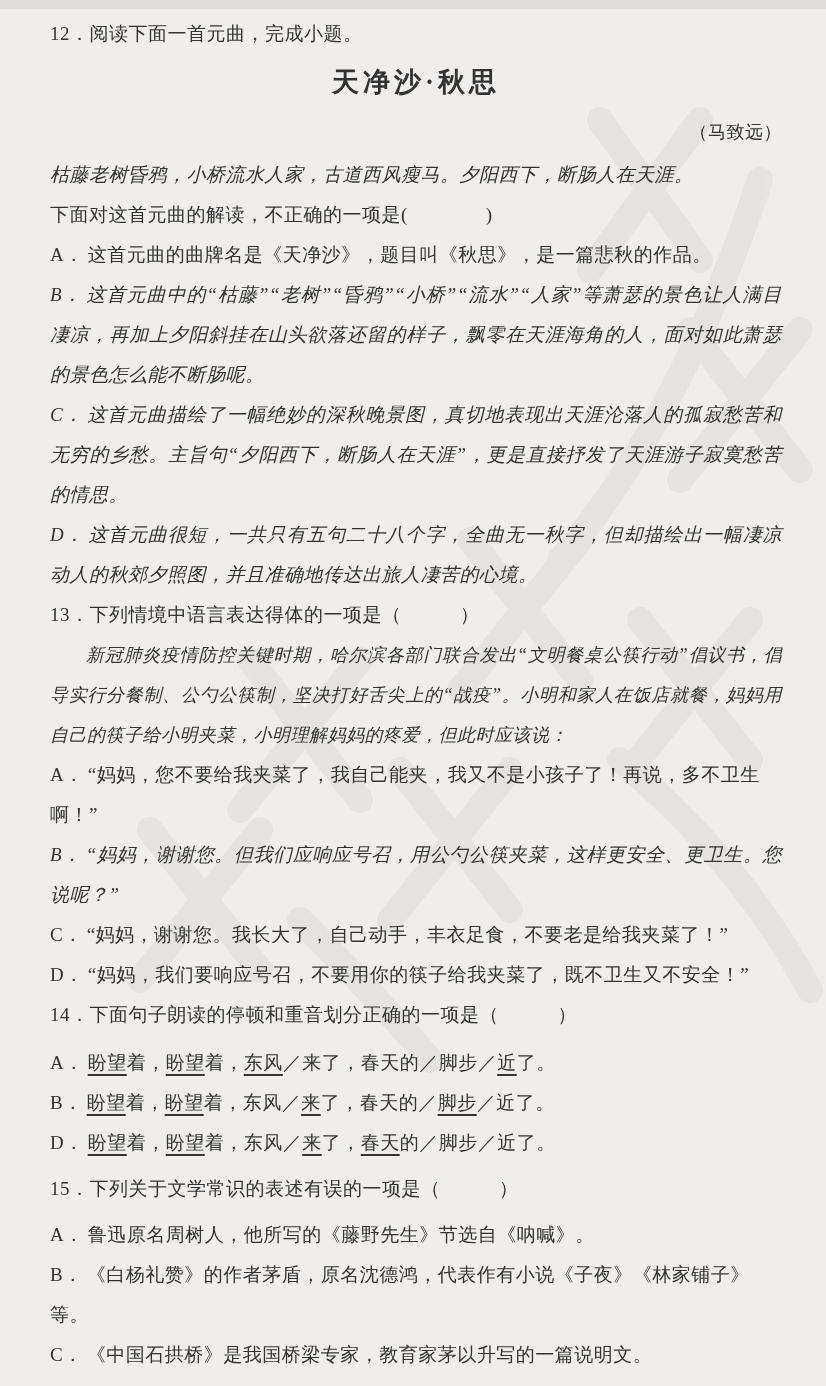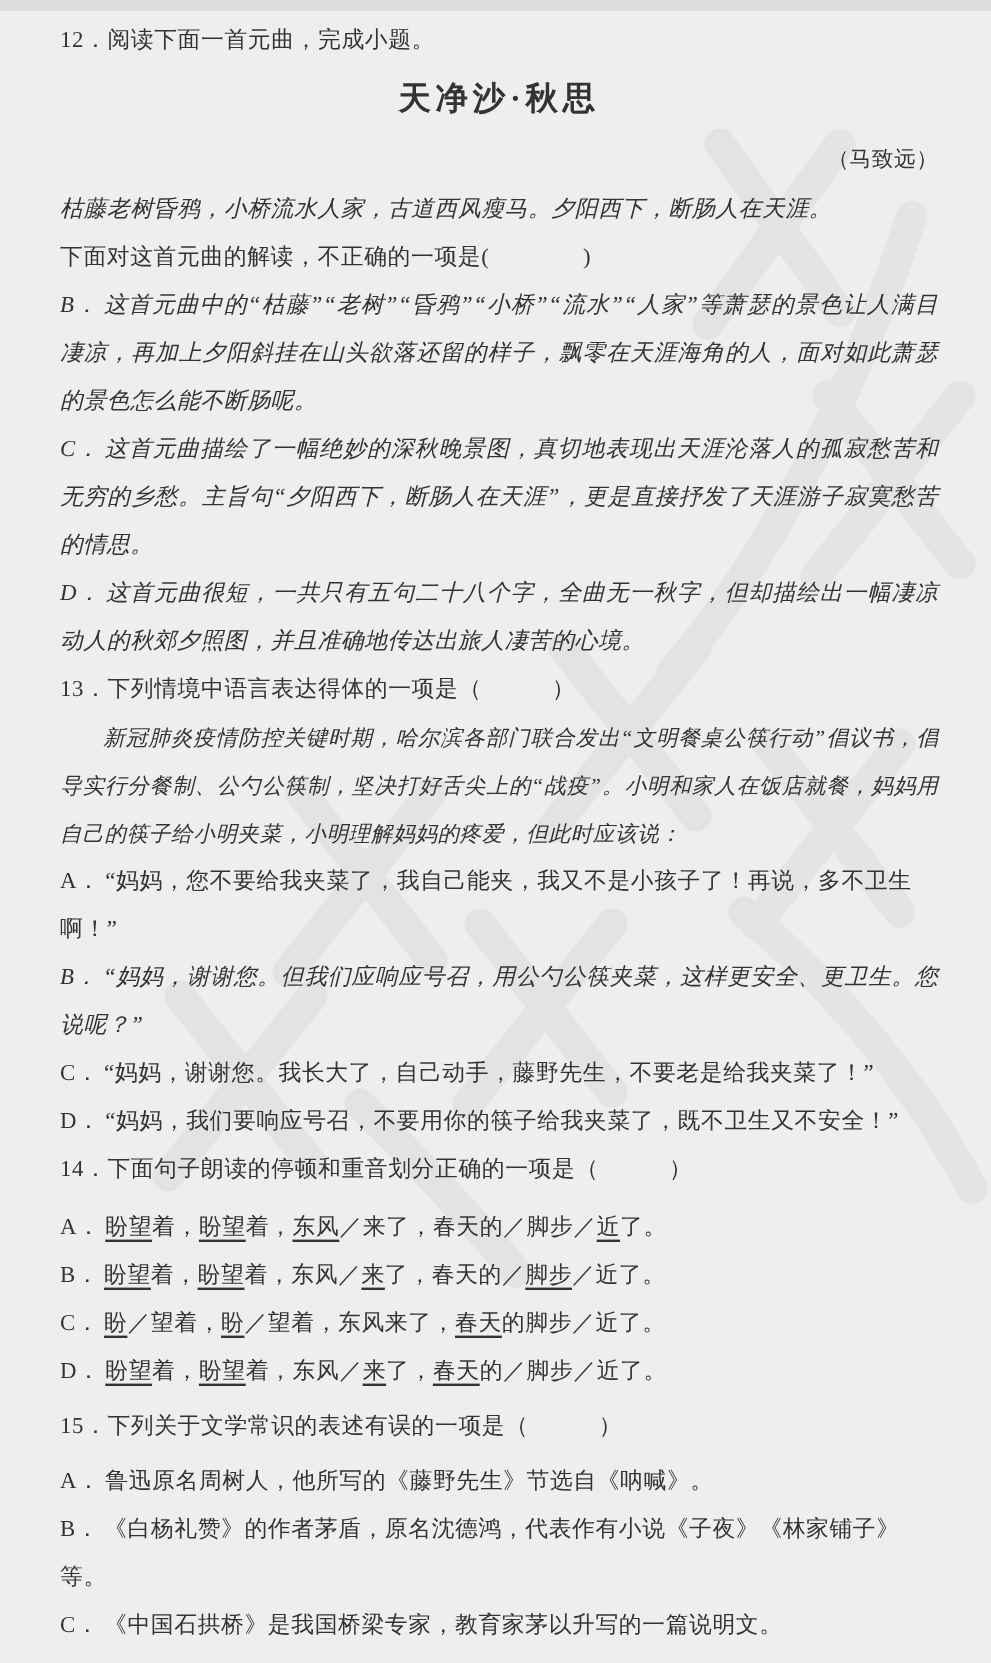--- a/index.html
+++ b/index.html
@@ -54,39 +54,39 @@
 </svg>
 
 <div class="page">
 
   <section>
     <p>12．阅读下面一首元曲，完成小题。</p>
     <p class="poem-title">天净沙·秋思</p>
     <p class="author">（马致远）</p>
     <p class="just">枯藤老树昏鸦，小桥流水人家，古道西风瘦马。夕阳西下，断肠人在天涯。</p>
     <p>下面对这首元曲的解读，不正确的一项是(　　　　)</p>
+    <p class="opt"><span class="lbl">A．</span><span>这首元曲的曲牌名是《天净沙》，题目叫《秋思》，是一篇悲秋的作品。</span></p>
     <p class="opt just"><span class="lbl">B．</span><span>这首元曲中的“枯藤”“老树”“昏鸦”“小桥”“流水”“人家”等萧瑟的景色让人满目凄凉，再加上夕阳斜挂在山头欲落还留的样子，飘零在天涯海角的人，面对如此萧瑟的景色怎么能不断肠呢。</span></p>
     <p class="opt just"><span class="lbl">C．</span><span>这首元曲描绘了一幅绝妙的深秋晚景图，真切地表现出天涯沦落人的孤寂愁苦和无穷的乡愁。主旨句“夕阳西下，断肠人在天涯”，更是直接抒发了天涯游子寂寞愁苦的情思。</span></p>
     <p class="opt just"><span class="lbl">D．</span><span>这首元曲很短，一共只有五句二十八个字，全曲无一秋字，但却描绘出一幅凄凉动人的秋郊夕照图，并且准确地传达出旅人凄苦的心境。</span></p>
   </section>
 
   <section>
     <p>13．下列情境中语言表达得体的一项是（　　　）</p>
     <p class="ctx just">新冠肺炎疫情防控关键时期，哈尔滨各部门联合发出“文明餐桌公筷行动”倡议书，倡导实行分餐制、公勺公筷制，坚决打好舌尖上的“战疫”。小明和家人在饭店就餐，妈妈用自己的筷子给小明夹菜，小明理解妈妈的疼爱，但此时应该说：</p>
     <p class="opt"><span class="lbl">A．</span><span>“妈妈，您不要给我夹菜了，我自己能夹，我又不是小孩子了！再说，多不卫生啊！”</span></p>
     <p class="opt just"><span class="lbl">B．</span><span>“妈妈，谢谢您。但我们应响应号召，用公勺公筷夹菜，这样更安全、更卫生。您说呢？”</span></p>
-    <p class="opt"><span class="lbl">C．</span><span>“妈妈，谢谢您。我长大了，自己动手，藤野先生，不要老是给我夹菜了！”</span></p>
+    <p class="opt"><span class="lbl">C．</span><span>“妈妈，谢谢您。我长大了，自己动手，丰衣足食，不要老是给我夹菜了！”</span></p>
     <p class="opt"><span class="lbl">D．</span><span>“妈妈，我们要响应号召，不要用你的筷子给我夹菜了，既不卫生又不安全！”</span></p>
   </section>
 
   <section>
     <p>14．下面句子朗读的停顿和重音划分正确的一项是（　　　）</p>
     <p class="opt gap8"><span class="lbl">A．</span><span><span class="u">盼望</span><span>着，</span><span class="u">盼望</span><span>着，</span><span class="u">东风</span><span>／来了，春天的／脚步／</span><span class="u">近</span><span>了。</span></span></p>
     <p class="opt"><span class="lbl">B．</span><span><span class="u">盼望</span><span>着，</span><span class="u">盼望</span><span>着，东风／</span><span class="u">来</span><span>了，春天的／</span><span class="u">脚步</span><span>／近了。</span></span></p>
-    <p class="opt"><span class="lbl">C．</span><span><span class="u">盼</span><span>／望着，</span><span class="u">盼</span><span>／望着，东风来了，</span><span class="u">春天</span><span>的脚步／近了。</span></span></p>
     <p class="opt"><span class="lbl">D．</span><span><span class="u">盼望</span><span>着，</span><span class="u">盼望</span><span>着，东风／</span><span class="u">来</span><span>了，</span><span class="u">春天</span><span>的／脚步／近了。</span></span></p>
   </section>
 
   <section>
     <p class="gap6">15．下列关于文学常识的表述有误的一项是（　　　）</p>
     <p class="opt gap6"><span class="lbl">A．</span><span>鲁迅原名周树人，他所写的《藤野先生》节选自《呐喊》。</span></p>
     <p class="opt"><span class="lbl">B．</span><span>《白杨礼赞》的作者茅盾，原名沈德鸿，代表作有小说《子夜》《林家铺子》等。</span></p>
     <p class="opt"><span class="lbl">C．</span><span>《中国石拱桥》是我国桥梁专家，教育家茅以升写的一篇说明文。</span></p>
 
   </section>

